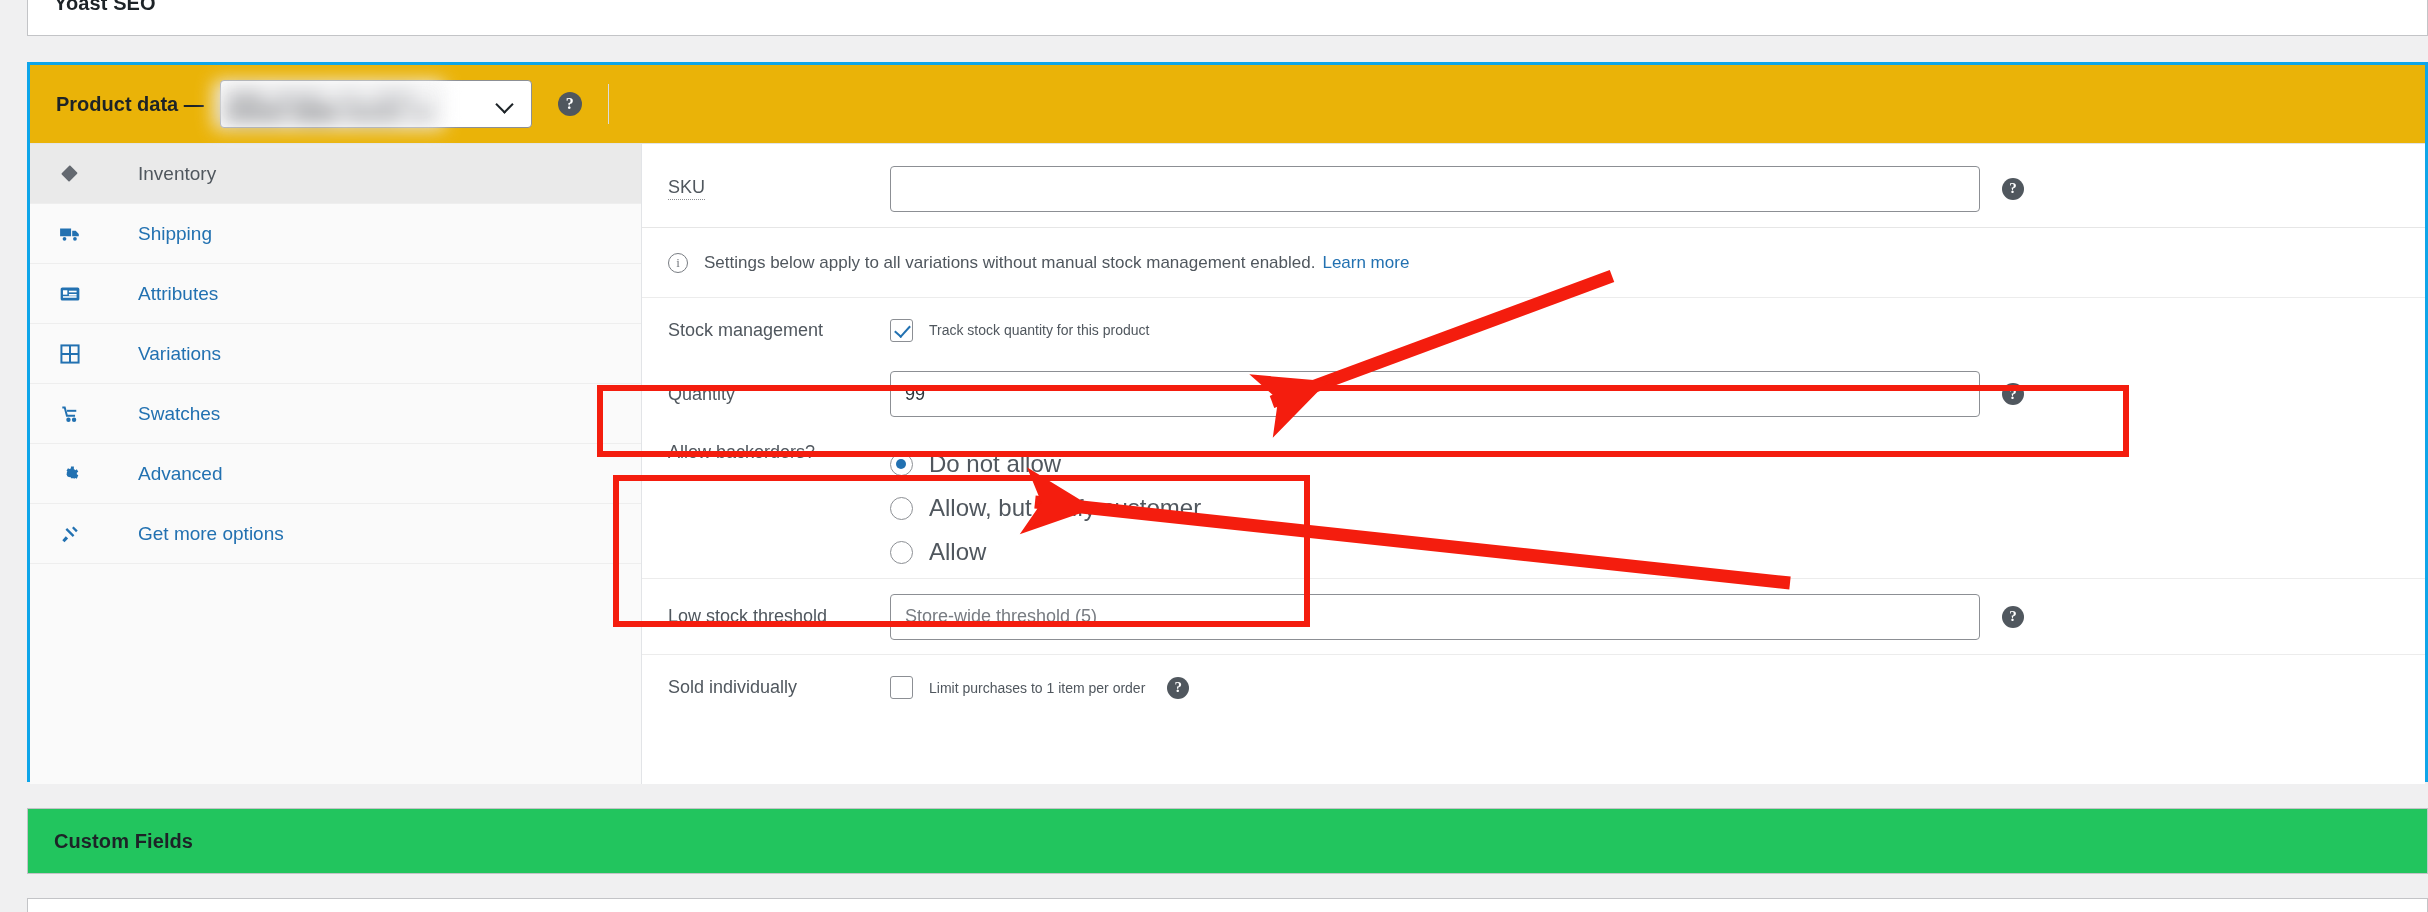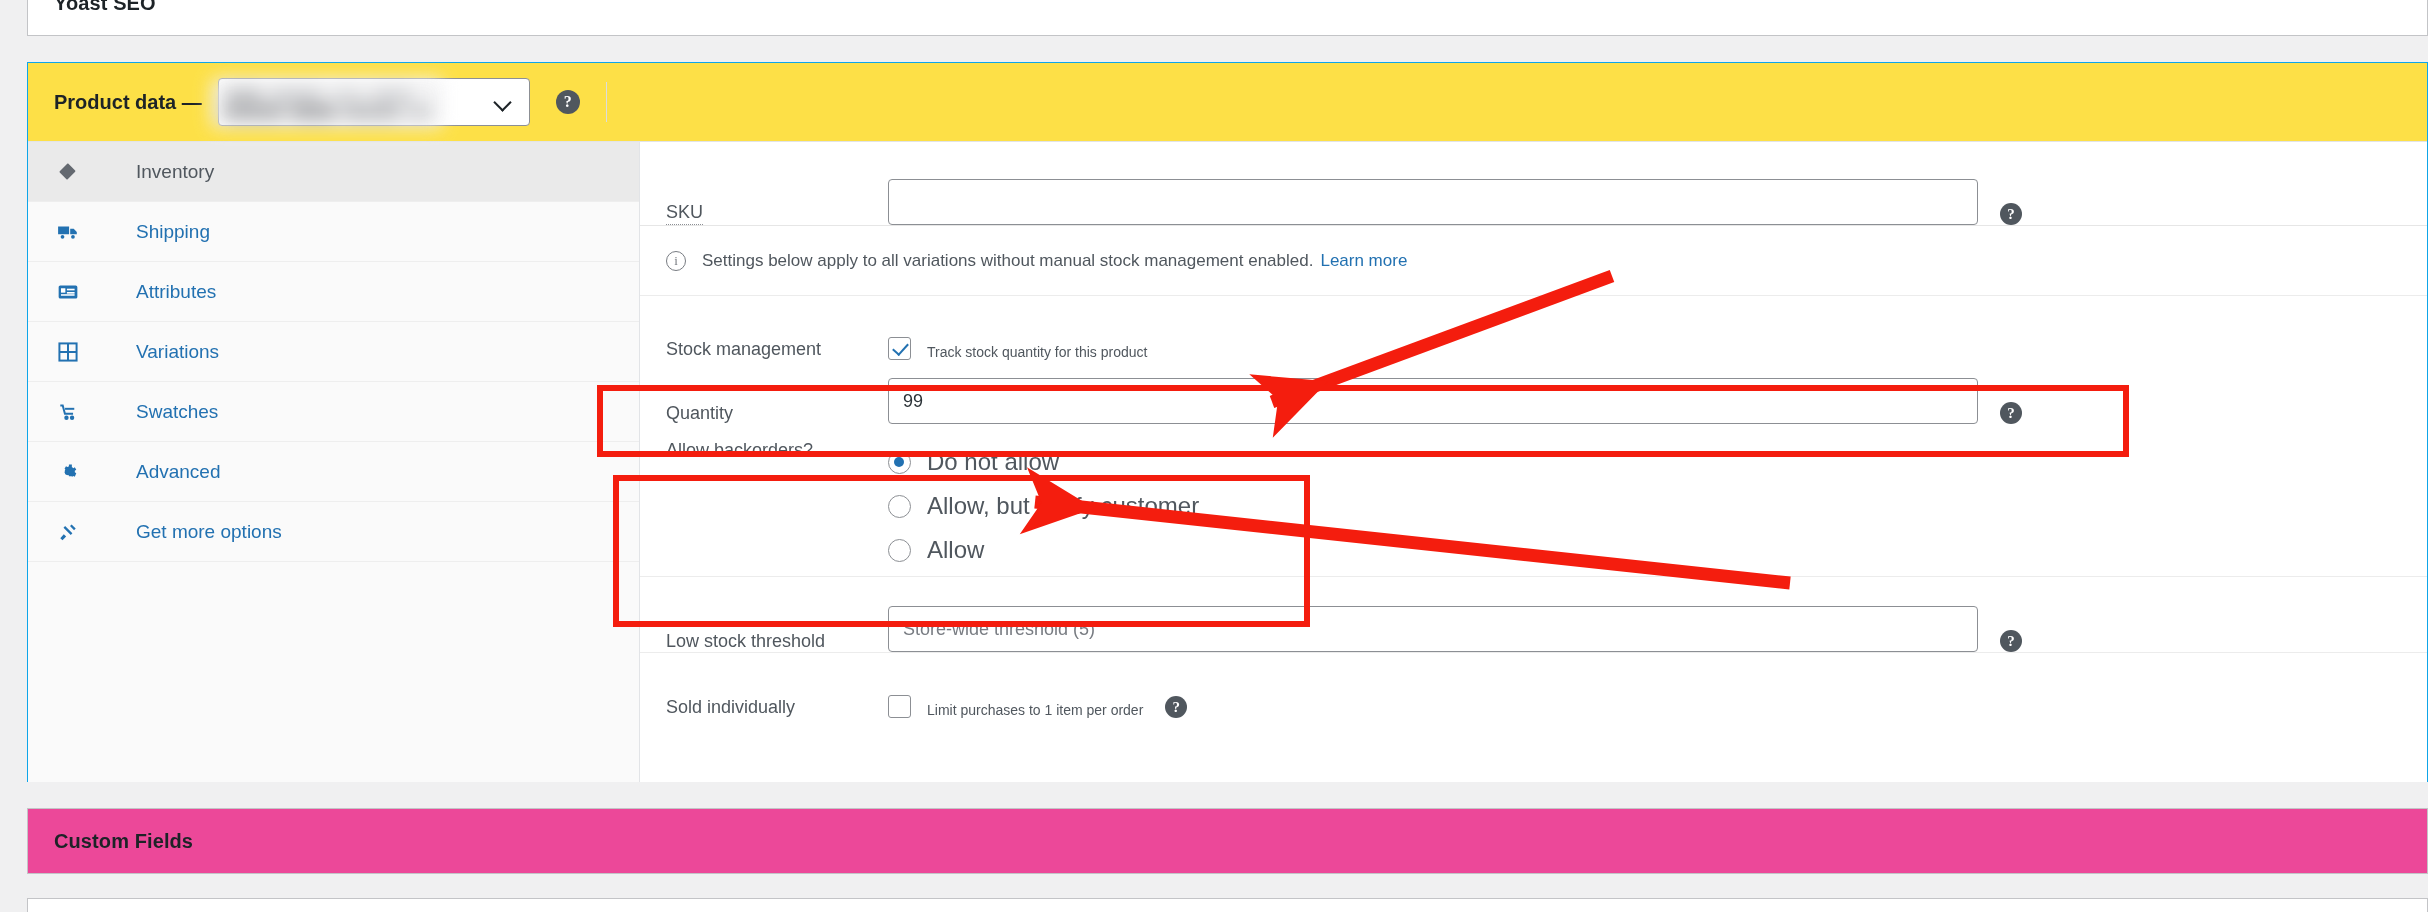--- a/index.html
+++ b/index.html
@@ -23,22 +23,22 @@
   }
   .panel-title {
     font-size: 20px; font-weight: bold; color: #1d2327;
     letter-spacing: .1px;
   }
 
   
   .metabox {
     position: absolute; left: 27px; top: 62px;
     width: 2401px; height: 720px;
-    background: #fde047;
-    border: 1px solid #0ea5e9;
+    background: #eab308;
+    border: 3px solid #0ea5e9;
   }
   .metabox-header {
     height: 79px;
     border-bottom: 1px solid #e2e4e7;
     display: flex; align-items: center;
     padding-left: 26px;
   }
   .metabox-header-title {
     font-size: 20px; font-weight: bold; color: #1d2327;
     white-space: nowrap;
@@ -121,21 +121,21 @@
   }
   .tab.active .ticon { color: #646970; }
   .tab .tlabel { line-height: 1; }
 
   .pane {
     flex: 1; background: #fff; position: relative;
   }
 
   
   .form-row {
-    display: flex; align-items: flex-end;
+    display: flex; align-items: center;
     padding: 0 0 0 26px;
     min-height: 64px;
   }
   .row-sku { height: 84px; border-bottom: 1px solid #e6e6e6; padding-top: 6px;}
   .flabel {
     width: 222px; flex-shrink: 0;
     font-size: 18px; color: #50575e;
   }
   .flabel.dotted {
     text-decoration: none;
@@ -208,21 +208,21 @@
   .row-stock { height: 64px; }
   .row-qty { height: 64px; }
   .row-backorders { align-items: flex-start; padding-top: 16px; height: 152px; }
   .row-threshold { height: 76px; border-top: 1px solid #ececec; }
   .row-sold { height: 66px; border-top: 1px solid #ececec; }
 
   
   .panel-custom {
     position: absolute; left: 27px; top: 808px;
     width: 2401px; height: 66px;
-    background: #ec4899; border: 1px solid #c3c4c7;
+    background: #22c55e; border: 1px solid #c3c4c7;
     display: flex; align-items: center; padding-left: 26px;
   }
   .panel-bottom-stub {
     position: absolute; left: 27px; top: 898px;
     width: 2401px; height: 20px;
     background: #fff; border: 1px solid #c3c4c7; border-bottom: none;
   }
 
   
   .anno-layer {

